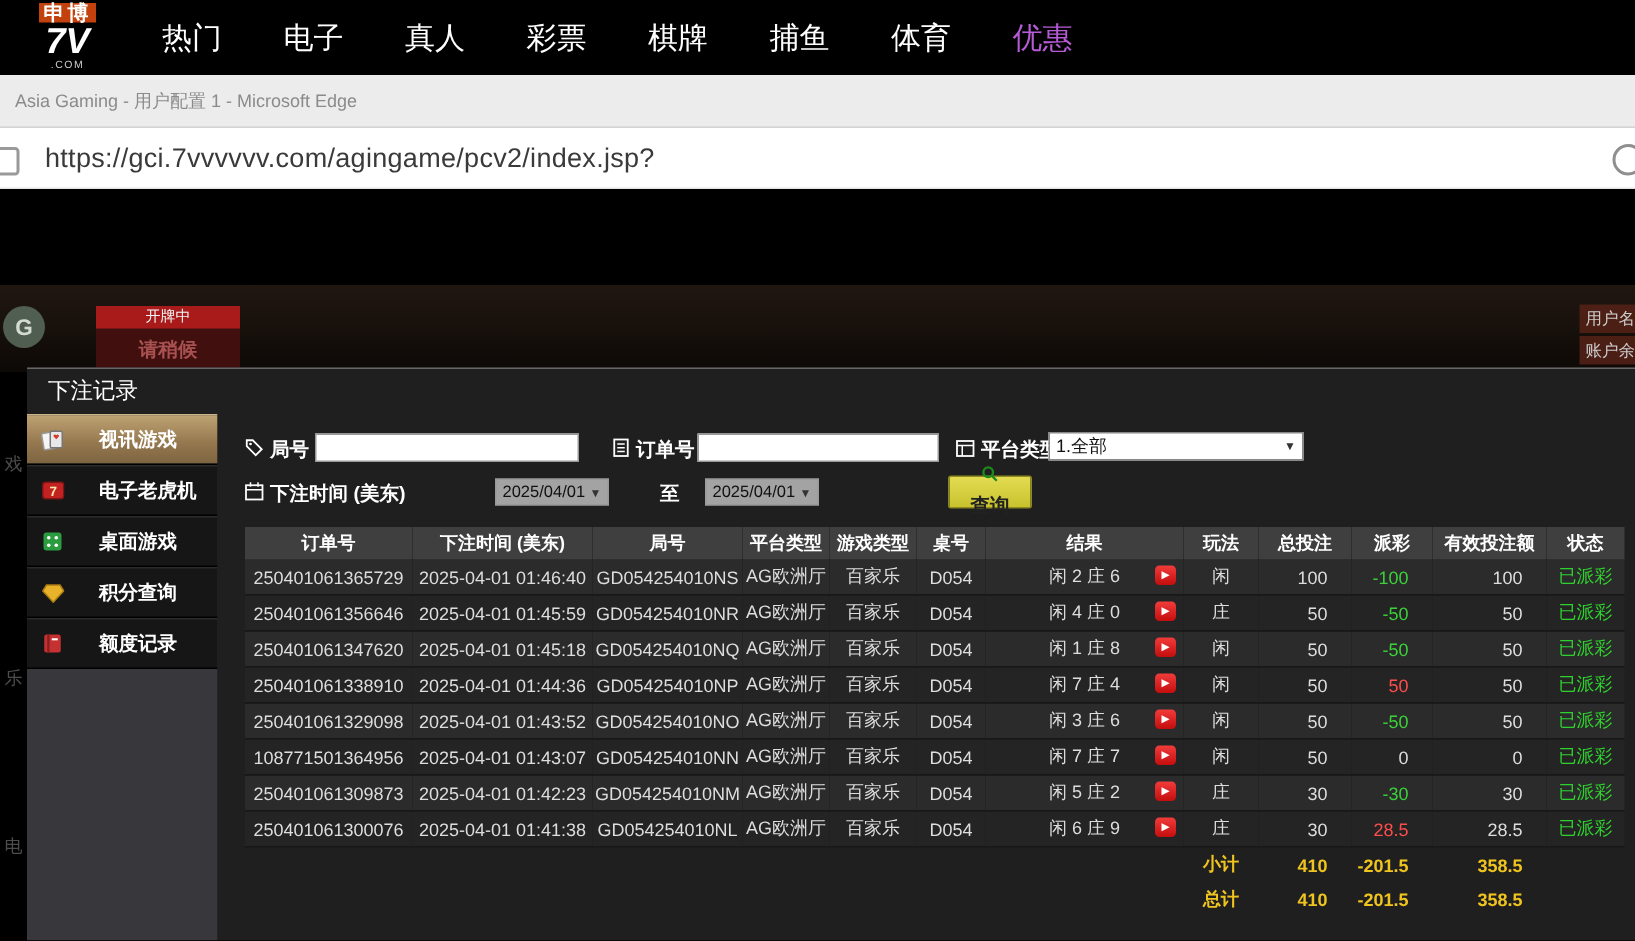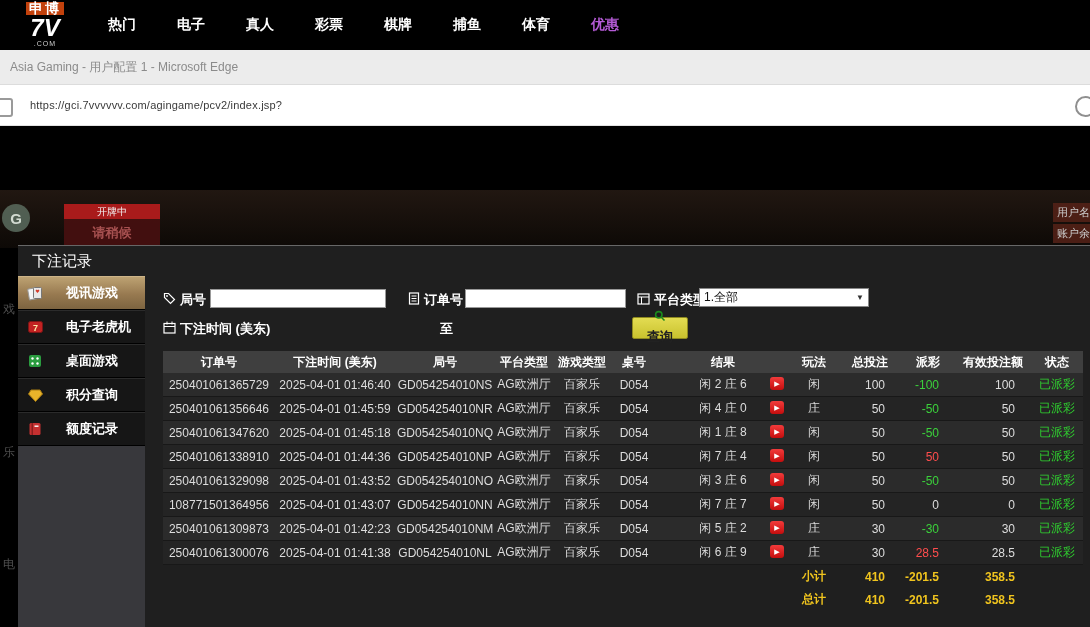--- a/index.html
+++ b/index.html
@@ -6,30 +6,30 @@
   .screen{position:relative;width:1090px;height:627px;overflow:hidden;
           font-family:"Liberation Sans","DejaVu Sans",sans-serif;background:#000;}
 
   
   .site-nav{position:absolute;left:0;top:0;width:1090px;height:50px;background:#000;}
   .logo{position:absolute;left:26px;top:2px;display:flex;flex-direction:column;align-items:center;cursor:pointer;}
   .logo-top{background:#c2410c;color:#fff;font-size:14px;font-weight:bold;padding:0 3px;letter-spacing:2px;line-height:13px;}
   .logo-main{font-size:24px;font-weight:bold;font-style:italic;color:#fff;line-height:25px;}
   .logo-sub{font-size:7px;color:#ccc;letter-spacing:1px;line-height:8px;}
   .nav-items{position:absolute;left:108px;top:0;height:50px;display:flex;align-items:center;gap:41px;}
-  .nav-item{color:#fff;font-size:14px;font-weight:700;cursor:pointer;white-space:nowrap;}
+  .nav-item{color:#fff;font-size:20px;font-weight:400;cursor:pointer;white-space:nowrap;}
 
   
   .title-bar{position:absolute;left:0;top:50px;width:1090px;height:35px;background:#ececec;
              display:flex;align-items:center;border-bottom:1px solid #dcdcdc;box-sizing:border-box;}
   .title-bar span{margin-left:10px;font-size:12px;color:#8b8b8b;}
   .address-bar{position:absolute;left:0;top:85px;width:1090px;height:41px;background:#fff;
                display:flex;align-items:center;border-bottom:1px solid #e3e3e3;box-sizing:border-box;}
   .site-info-icon{position:absolute;left:-6px;top:13px;width:15px;height:15px;border:2px solid #9a9a9a;border-radius:3px;}
-  .url-text{margin-left:30px;font-size:11px;color:#3a3a3a;letter-spacing:.2px;}
+  .url-text{margin-left:30px;font-size:18px;color:#3a3a3a;letter-spacing:.2px;}
   .profile-icon{position:absolute;right:-6px;top:11px;width:17px;height:17px;border:2px solid #8f8f8f;border-radius:50%;}
 
   
   .page{position:absolute;left:0;top:126px;width:1090px;height:501px;background:#000;}
   .bg-strip{position:absolute;left:0;top:64px;width:1090px;height:58px;
             background:linear-gradient(180deg,#211711,#0d0906);}
   .g-logo{position:absolute;left:2px;top:78px;width:28px;height:28px;border-radius:50%;background:#57675a;
           color:#e8f2e8;display:flex;align-items:center;justify-content:center;font-size:15px;font-weight:bold;opacity:.9;}
   .deal-badge{position:absolute;left:64px;top:78px;width:96px;height:43px;background:#451010;opacity:.95;}
   .db-top{height:15px;background:#b11c1c;color:#fff;font-size:10px;text-align:center;line-height:15px;}
@@ -52,22 +52,22 @@
   .sidebar-item.active{background:linear-gradient(180deg,#bda272 0%,#977950 55%,#7d6440 100%);border-top:1px solid #cdb488;}
   .sidebar-item .icn{width:18px;display:inline-flex;justify-content:center;}
 
   
   .content{flex:1;position:relative;background:#1f1f1f;}
   .flabel{position:absolute;display:flex;align-items:center;gap:4px;color:#fff;font-size:13px;font-weight:bold;white-space:nowrap;}
   .text-input{position:absolute;height:17px;background:#fff;border:1px solid #999;font-size:12px;color:#111;padding:0 3px;}
   .select-box{position:absolute;height:19px;background:#fff;border:1px solid #888;box-sizing:border-box;
               display:flex;align-items:center;justify-content:space-between;padding:0 4px;font-size:12px;color:#111;cursor:pointer;}
   .caret{font-size:8px;color:#333;}
-  .date-box{position:absolute;width:76px;height:18px;background:#14b8a6;border:1px solid #999;box-sizing:border-box;
-            display:flex;align-items:center;justify-content:space-between;padding:0 4px;font-size:11px;color:#111;cursor:pointer;margin-top:46px;}
+  .date-box{position:absolute;width:76px;height:18px;background:#a3a3a3;border:1px solid #999;box-sizing:border-box;
+            display:flex;align-items:center;justify-content:space-between;padding:0 4px;font-size:11px;color:#111;cursor:pointer;}
   .search-btn{position:absolute;left:487px;top:41px;width:56px;height:22px;border-radius:2px;
               background:linear-gradient(#e3dc52,#c9c22e);border:1px solid #8f8a1f;box-sizing:border-box;
               display:flex;align-items:center;justify-content:center;gap:3px;
               font-size:13px;font-weight:bold;color:#222;cursor:pointer;flex-direction:column;}
 
   
   .bet-table{position:absolute;left:18px;top:75px;width:920px;border-collapse:collapse;table-layout:fixed;
              font-size:12px;color:#ddd;}
   .bet-table thead th{background:#3f3f3f;height:20px;font-size:12px;font-weight:bold;color:#fff;white-space:nowrap;overflow:hidden;}
   .bet-table tbody td{height:21px;border-bottom:1px solid #181818;white-space:nowrap;overflow:hidden;}

